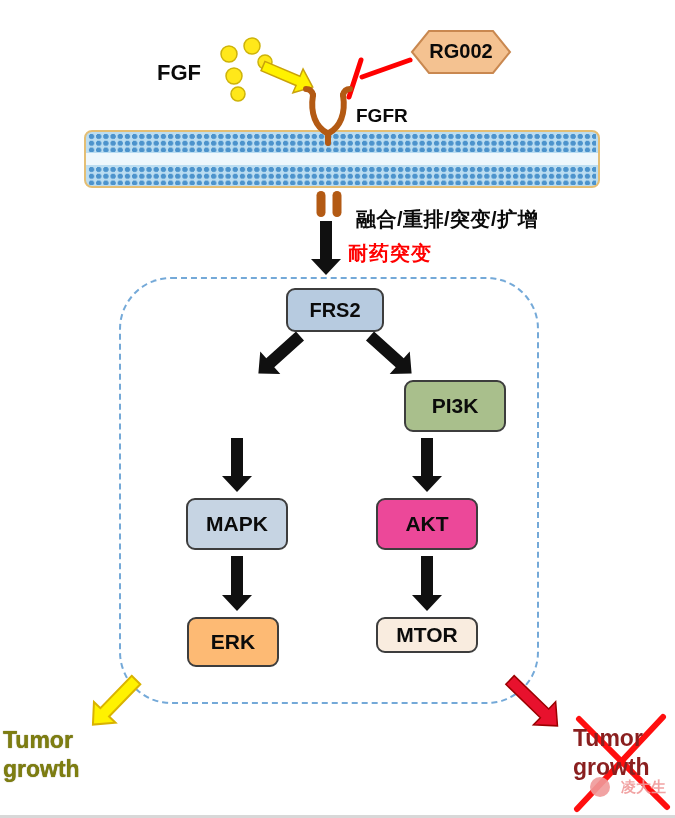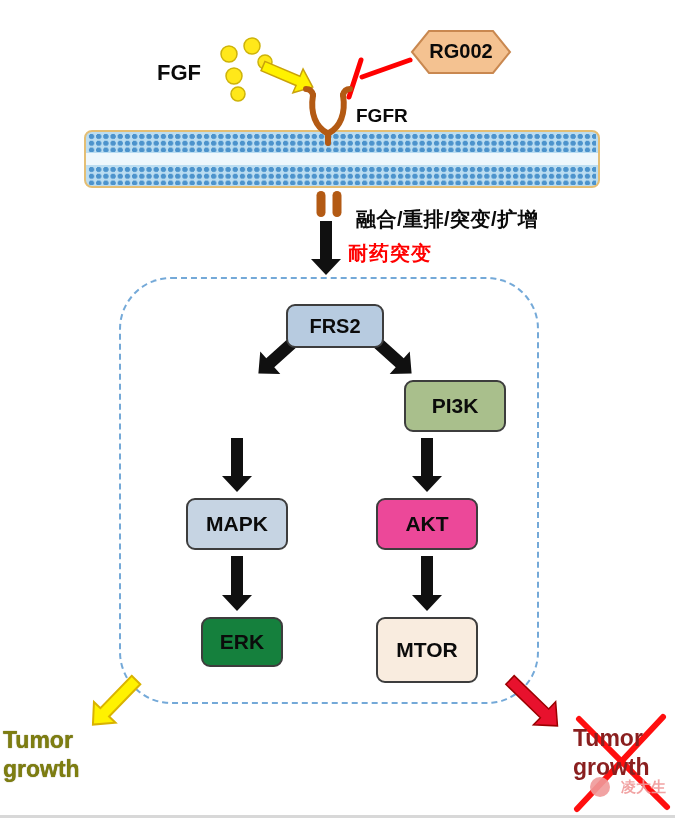--- a/index.html
+++ b/index.html
@@ -36,27 +36,27 @@
   .lbl-rg002 { left:412px; top:40px;  width:98px; text-align:center; font-size:20px; }
   .lbl-alter { left:356px; top:206px; font-size:20px; letter-spacing:0.5px; }
   .lbl-resist{ left:348px; top:240px; font-size:20px; color:#FF0000; letter-spacing:1px; }
 
   
   .node {
     position:absolute; z-index:3; display:flex; align-items:center; justify-content:center;
     font-weight:700; font-size:21px; color:#0b0b0b;
     border:2.5px solid #3d3d3d; border-radius:9px;
   }
-  #n-frs2 { left:286px; top:288px; width:98px;  height:44px; background:#B7CBE0; font-size:20px;margin-top:16px; }
+  #n-frs2 { left:286px; top:288px; width:98px;  height:44px; background:#B7CBE0; font-size:20px; }
   #n-ras  { left:186px; top:380px; width:102px; height:52px; background:#CE6817; }
   #n-pi3k { left:376px; top:380px; width:102px; height:52px; background:#A9BF8C;margin-left:28px; }
   #n-mapk { left:186px; top:498px; width:102px; height:52px; background:#C6D4E3; }
   #n-akt  { left:376px; top:498px; width:102px; height:52px; background:#ec4899; }
-  #n-erk  { left:201px; top:617px; width:82px; height:50px; background:#15803d; }
-  #n-mtor { left:376px; top:617px; width:102px; height:66px; background:#F9ECDF; }
+  #n-erk  { left:187px; top:617px; width:92px; height:50px; background:#fdba74; }
+  #n-mtor { left:376px; top:617px; width:102px; height:36px; background:#F9ECDF; }
 
   
   .tumor { position:absolute; z-index:3; font-weight:700; font-size:23px; line-height:1.25; }
   .tumor-left  { left:3px;   top:726px; color:#7E7E10; text-shadow:0 0 1px #55550a; }
   .tumor-right { left:573px; top:724px; color:#8A1F1F; }
 
   
   .watermark { position:absolute; left:590px; top:777px; z-index:4; display:flex; align-items:center; gap:11px; opacity:0.9; }
   .wm-circle { width:20px; height:20px; border-radius:50%; background:#F09A9A; }
   .wm-text { font-size:15px; font-weight:700; color:#F09A9A; white-space:nowrap; }

